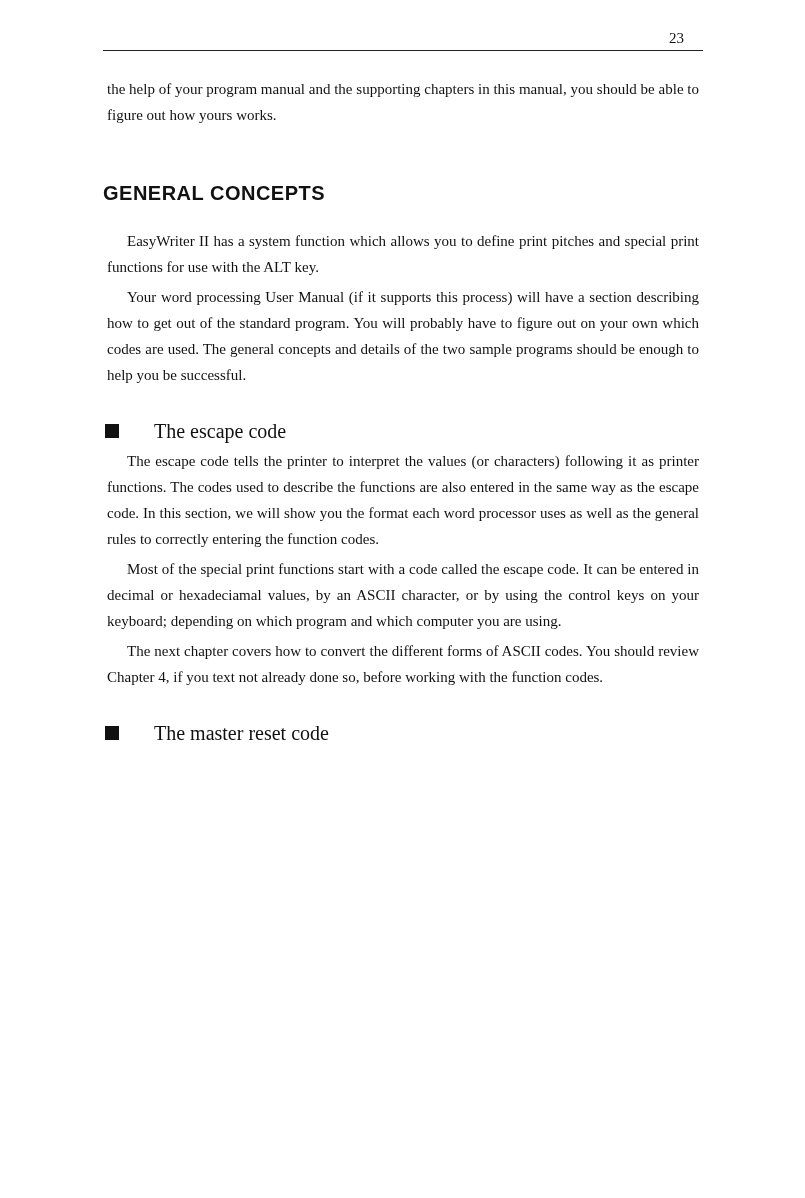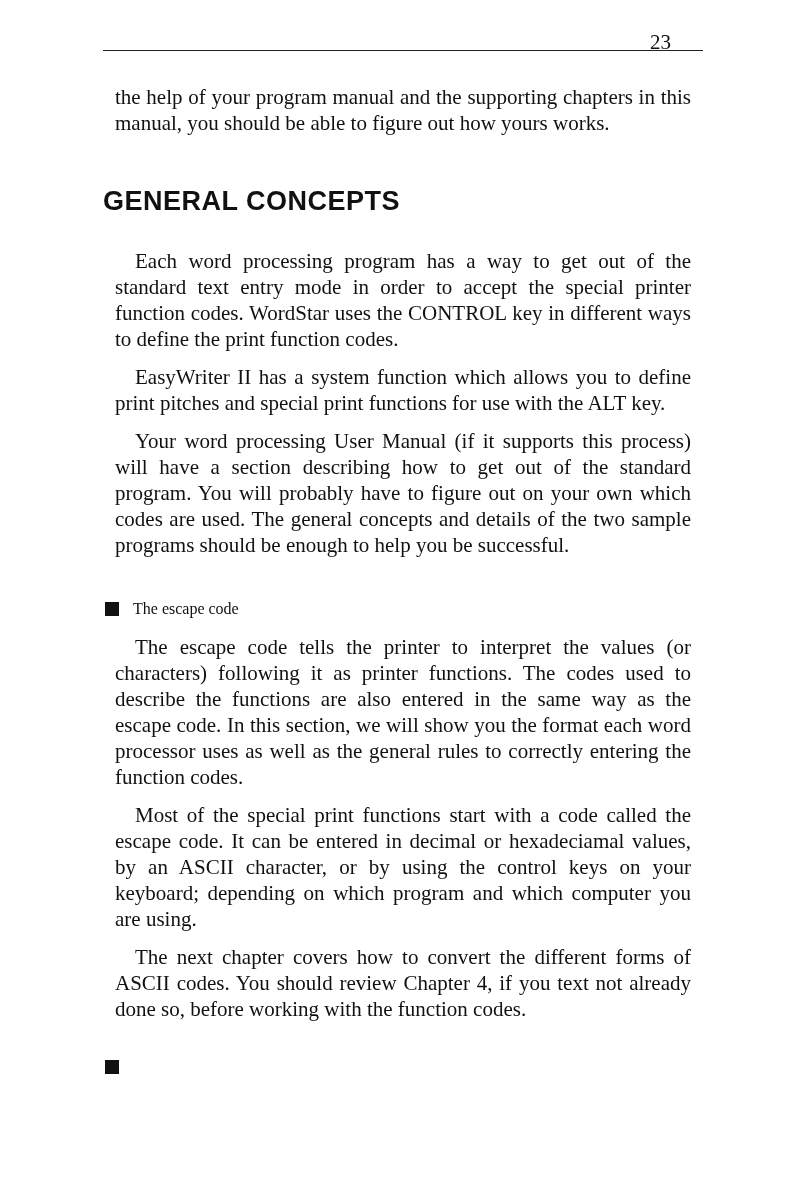--- a/index.html
+++ b/index.html
@@ -1,50 +1,50 @@
 <!DOCTYPE html>
 <html><head>
 <meta charset="utf-8">
 <style>
   html, body { margin: 0; padding: 0; background: #ffffff; }
   body { width: 805px; height: 1198px; position: relative; overflow: hidden;
          font-family: "Liberation Serif", "DejaVu Serif", serif; color: #111; }
-  .page-num { position: absolute; top: 30px; left: 650px; width: 53px; text-align: left;
-              font-size: 21px; }
+  .page-num { position: absolute; top: 30px; left: 650px; width: 53px; text-align: center;
+              font-size: 15px; }
   .rule { position: absolute; top: 50px; left: 103px; width: 600px; height: 1px; background: #222; }
   .content { position: absolute; left: 103px; top: 72px; width: 600px; }
-  .para { font-size: 21px; line-height: 26px; text-align: justify; margin: 12px; }
+  .para { font-size: 15px; line-height: 26px; text-align: justify; margin: 4px; }
   .para.indent { text-indent: 20px; }
   .heading { font-family: "Liberation Sans", "DejaVu Sans", sans-serif; font-weight: bold;
-             font-size: 27px; letter-spacing: 0.5px; margin: 52px 0 34px 0; line-height: 26px; }
-  .bullet-head { font-size: 16px; line-height: 26px; margin: 26px 0 0 0; display: flex; align-items: center; }
+             font-size: 20px; letter-spacing: 0.5px; margin: 52px 0 22px 0; line-height: 26px; }
+  .bullet-head { font-size: 20px; line-height: 26px; margin: 26px 0 0 0; display: flex; align-items: center; gap: 21px; }
   .bullet-sq { display: inline-block; width: 14px; height: 14px; background: #111; margin: 0 14px 0 2px; }
   .gap { height: 26px; }
 </style>
 </head>
 <body>
 
 <div class="page-num">23</div>
 <div class="rule"></div>
 
 <div class="content">
   <p class="para">the help of your program manual and the supporting chapters in this manual, you should be able to figure out how yours works.</p>
 
   <div class="heading">GENERAL CONCEPTS</div>
 
-  <p class="para indent">Each word processing program has a way to get out of the standard text entry mode in order to accept the special printer function codes. WordStar uses the CONTROL key in different ways to define the print function codes.</p>
   <p class="para indent">EasyWriter II has a system function which allows you to define print pitches and special print functions for use with the ALT key.</p>
   <p class="para indent">Your word processing User Manual (if it supports this process) will have a section describing how to get out of the standard program. You will probably have to figure out on your own which codes are used. The general concepts and details of the two sample programs should be enough to help you be successful.</p>
 
   <div class="gap"></div>
   <div class="bullet-head" style="margin-top:0">
     <span class="bullet-sq"></span>
     <span>The escape code</span>
   </div>
   <p class="para indent">The escape code tells the printer to interpret the values (or characters) following it as printer functions. The codes used to describe the functions are also entered in the same way as the escape code. In this section, we will show you the format each word processor uses as well as the general rules to correctly entering the function codes.</p>
   <p class="para indent">Most of the special print functions start with a code called the escape code. It can be entered in decimal or hexadeciamal values, by an ASCII character, or by using the control keys on your keyboard; depending on which program and which computer you are using.</p>
   <p class="para indent">The next chapter covers how to convert the different forms of ASCII codes. You should review Chapter 4, if you text not already done so, before working with the function codes.</p>
 
   <div class="gap"></div>
   <div class="bullet-head" style="margin-top:0">
     <span class="bullet-sq"></span>
+    <span>The master reset code</span>
   </div>
 </div>
 
 </body></html>

